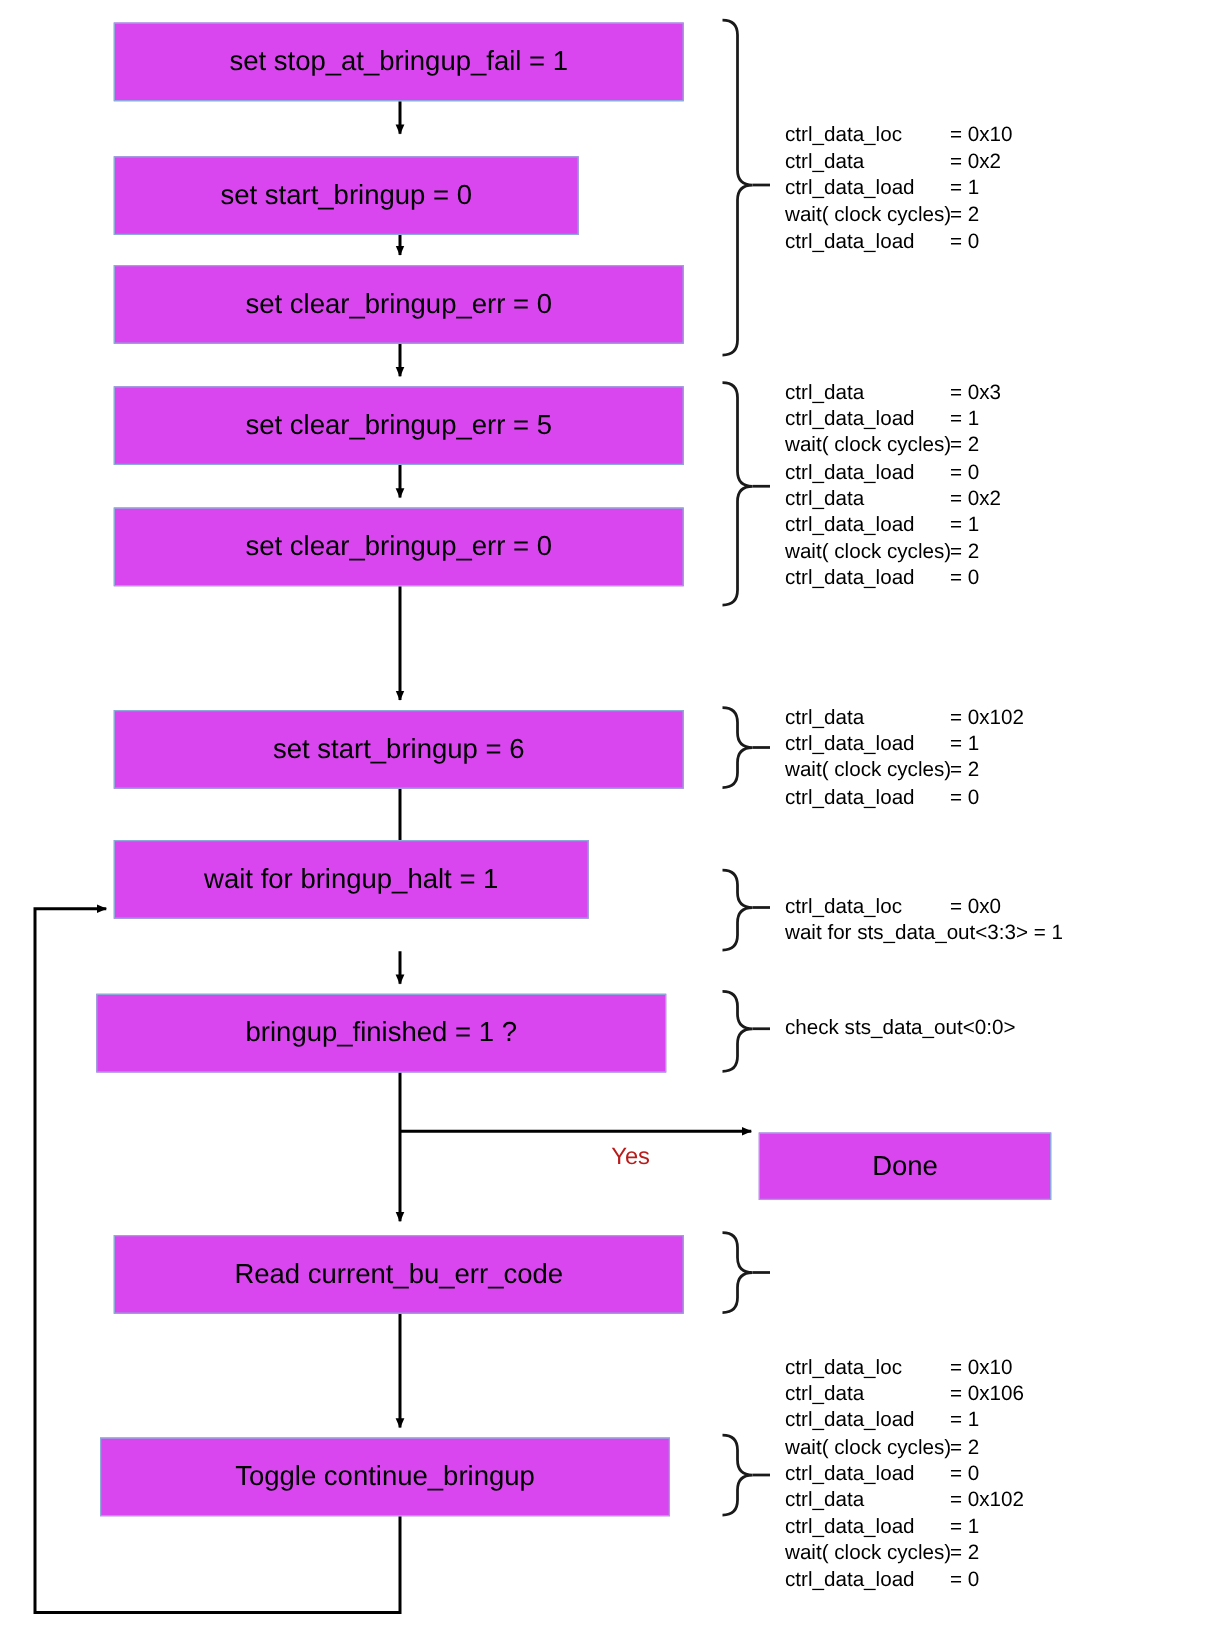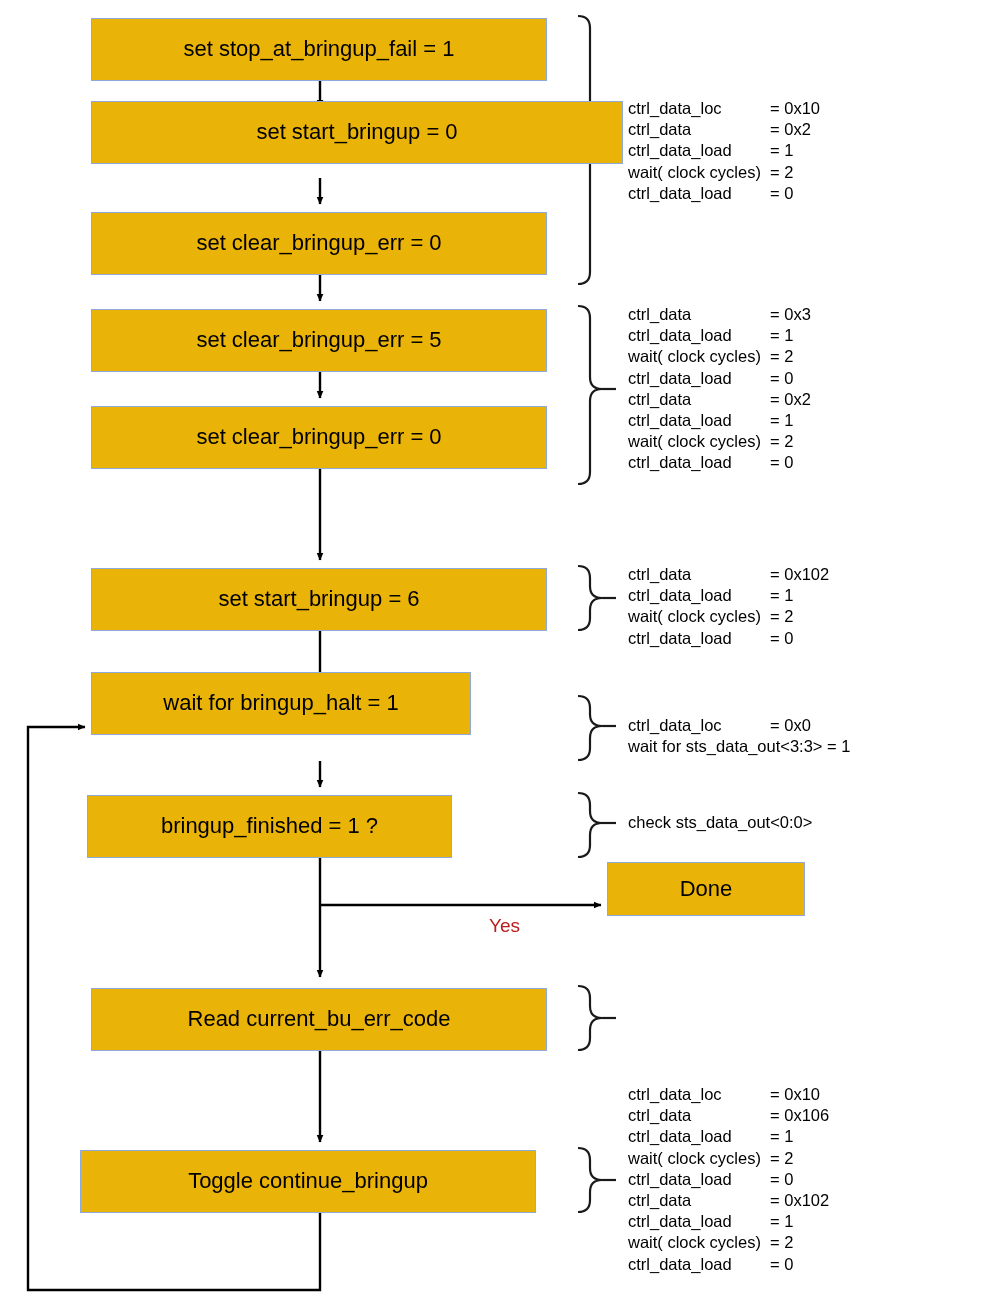--- a/index.html
+++ b/index.html
@@ -15,21 +15,21 @@
   #canvas {
     position: relative;
     width: 982px;
     height: 1310px;
     background: #ffffff;
     overflow: hidden;
   }
   .node {
     position: absolute;
     box-sizing: border-box;
-    background: #eab308;
+    background: #d946ef;
     border: 1.5px solid #8eaadb;
     display: flex;
     align-items: center;
     justify-content: center;
     font-size: 22px;
     color: #000000;
     line-height: 1.1;
     white-space: nowrap;
   }
   .svg-layer {
@@ -50,21 +50,20 @@
   .ann .row {
     display: block;
     height: 21.2px;
   }
   .ann .k {
     display: inline-block;
     width: 132px;
   }
   .ann .v {
     display: inline-block;
-    margin-left: 10px;
   }
   .ann .full {
     display: block;
     height: 21.2px;
   }
   .edge-label {
     position: absolute;
     font-size: 19px;
     color: #b91c1c;
     white-space: nowrap;
@@ -123,21 +122,21 @@
     <line x1="602" y1="1018" x2="616" y2="1018" stroke="#1a1a1a" stroke-width="2.2"></line>
 
     <path d="M578,1148 q12,0 12,12 L590,1168 q0,12 12,12 q-12,0 -12,12 L590,1200 q0,12 -12,12" fill="none" stroke="#1a1a1a" stroke-width="2.2"></path>
     <line x1="602" y1="1180" x2="616" y2="1180" stroke="#1a1a1a" stroke-width="2.2"></line>
   </svg>
 
   <div class="node" style="left:91px; top:18px; width:456px; height:63px;">
     <span>set stop_at_bringup_fail = 1</span>
   </div>
 
-  <div class="node" style="left:91px; top:101px; width:532px; height:63px;">
+  <div class="node" style="left:91px; top:125px; width:372px; height:63px;">
     <span>set start_bringup = 0</span>
   </div>
 
   <div class="node" style="left:91px; top:212px; width:456px; height:63px;">
     <span>set clear_bringup_err = 0</span>
   </div>
 
   <div class="node" style="left:91px; top:309px; width:456px; height:63px;">
     <span>set clear_bringup_err = 5</span>
   </div>
@@ -147,25 +146,25 @@
   </div>
 
   <div class="node" style="left:91px; top:568px; width:456px; height:63px;">
     <span>set start_bringup = 6</span>
   </div>
 
   <div class="node" style="left:91px; top:672px; width:380px; height:63px;">
     <span>wait for bringup_halt = 1</span>
   </div>
 
-  <div class="node" style="left:87px; top:795px; width:365px; height:63px;">
+  <div class="node" style="left:77px; top:795px; width:456px; height:63px;">
     <span>bringup_finished = 1 ?</span>
   </div>
 
-  <div class="node" style="left:607px; top:862px; width:198px; height:54px;">
+  <div class="node" style="left:607px; top:906px; width:234px; height:54px;">
     <span>Done</span>
   </div>
 
   <div class="node" style="left:91px; top:988px; width:456px; height:63px;">
     <span>Read current_bu_err_code</span>
   </div>
 
   <div class="node" style="left:80px; top:1150px; width:456px; height:63px;">
     <span>Toggle continue_bringup</span>
   </div>

